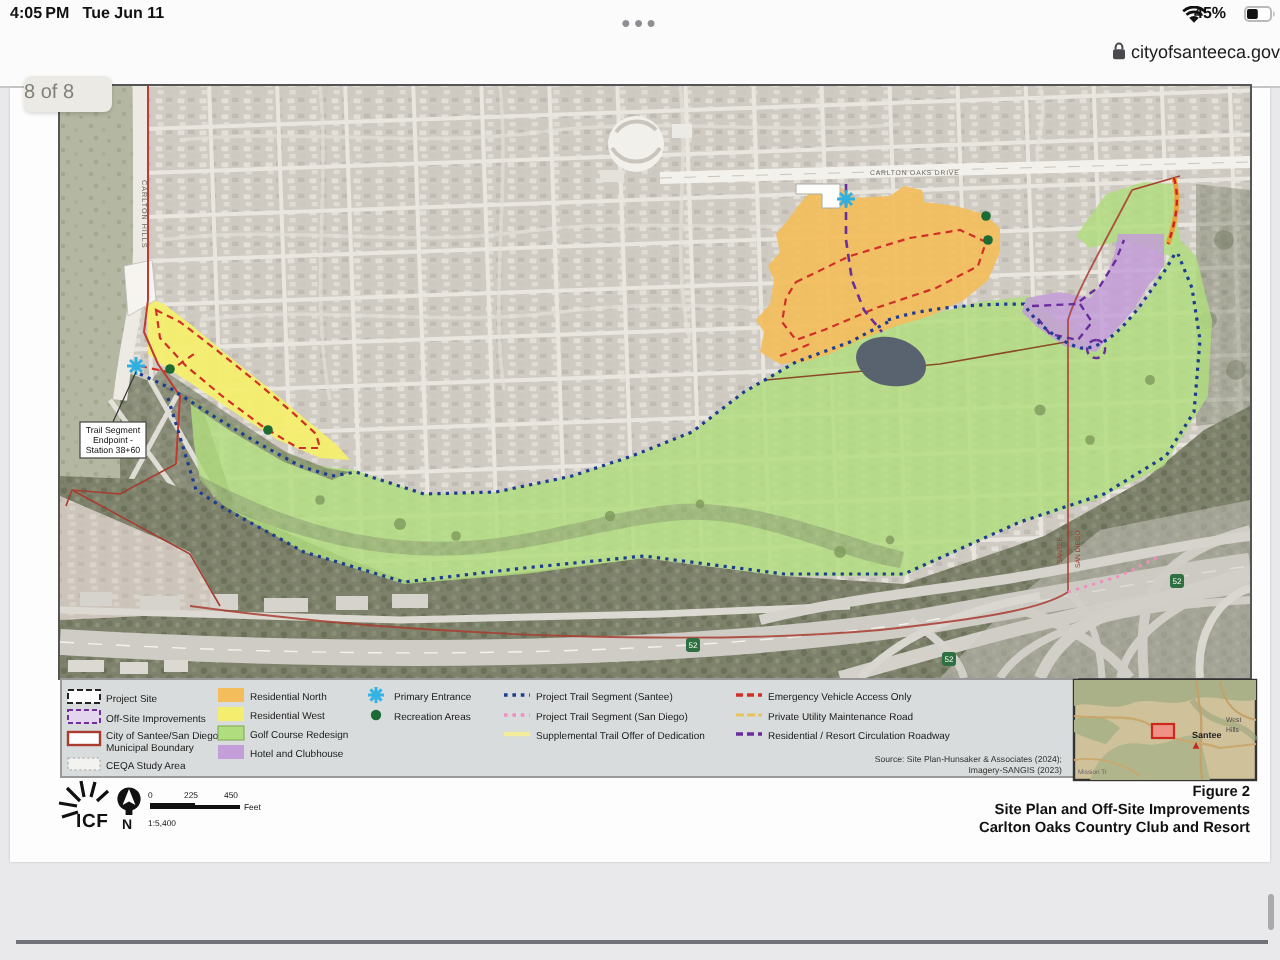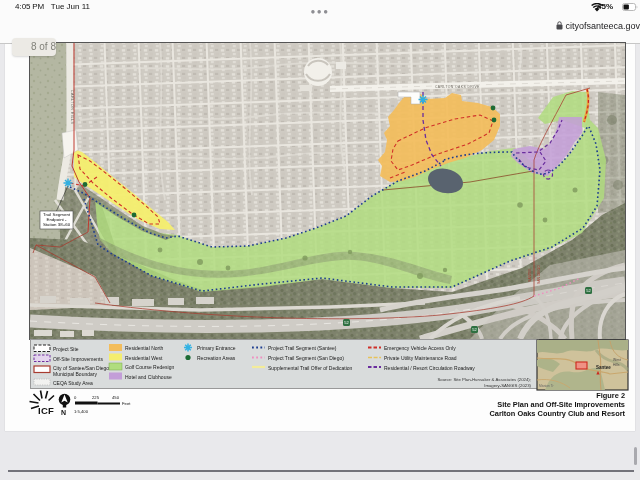--- a/index.html
+++ b/index.html
@@ -4,21 +4,21 @@
 <style>
 html,body{margin:0;padding:0;}
 body{width:640px;height:480px;background:#e9e9ec;font-family:"Liberation Sans",sans-serif;position:relative;overflow:hidden;}
 .abs{position:absolute;}
 </style>
 </head>
 <body>
 
 <div class="abs" style="left:0;top:0;width:640px;height:43px;background:#fbfbfb;border-bottom:1px solid #c8c8c8;"></div>
 
-<div class="abs" style="left:15px;top:2px;font-size:8px;font-weight:400;color:#111;">4:05 PM&nbsp;&nbsp;&nbsp;Tue Jun 11</div>
+<div class="abs" style="left:5px;top:2px;font-size:8px;font-weight:700;color:#111;">4:05 PM&nbsp;&nbsp;&nbsp;Tue Jun 11</div>
 
 <svg class="abs" style="left:591px;top:3px;" width="12" height="9" viewBox="0 0 12 9">
 <path d="M6 8.4 L3.6 5.9 A3.6 3.6 0 0 1 8.4 5.9 Z" fill="#111"></path>
 <path d="M2.2 4.4 A5.6 5.6 0 0 1 9.8 4.4" fill="none" stroke="#111" stroke-width="1.4"></path>
 <path d="M0.6 2.6 A8 8 0 0 1 11.4 2.6" fill="none" stroke="#111" stroke-width="1.4"></path>
 </svg>
 
 <div class="abs" style="left:597px;top:2px;font-size:8px;font-weight:600;color:#111;">45%</div>
 
 <svg class="abs" style="left:622px;top:3px;" width="16" height="8" viewBox="0 0 16 8">
@@ -238,21 +238,21 @@
 
 <path d="M56,212 L68,186" fill="none" stroke="#333" stroke-width="0.6"></path>
 <rect x="40" y="211" width="33" height="18" fill="#fff" stroke="#444" stroke-width="0.6"></rect>
 <text x="56.5" y="216.3" font-size="4.4" text-anchor="middle" fill="#111">Trail Segment</text>
 <text x="56.5" y="221.3" font-size="4.4" text-anchor="middle" fill="#111">Endpoint -</text>
 <text x="56.5" y="226.3" font-size="4.4" text-anchor="middle" fill="#111">Station 38+60</text>
 
 <text x="71" y="90" font-size="3.6" fill="#6b675f" transform="rotate(90 71 90)" letter-spacing="0.5">CARLTON HILLS</text>
 </svg>
 
-<div class="abs" style="left:12px;top:38px;width:44px;height:18px;background:#eceae5;border-radius:4px;box-shadow:0 1px 2px rgba(0,0,0,0.15);color:#82827a;font-size:10px;text-align:right;line-height:17px;">8 of 8</div>
+<div class="abs" style="left:12px;top:38px;width:44px;height:18px;background:#eceae5;border-radius:4px;box-shadow:0 1px 2px rgba(0,0,0,0.15);color:#82827a;font-size:10px;text-align:left;line-height:17px;">8 of 8</div>
 
 <div class="abs" style="left:30px;top:339px;width:507px;height:48px;background:#d9dcdc;border:0.5px solid #999;"></div>
 
 <svg class="abs" style="left:0;top:339px;" width="640" height="92" viewBox="0 339 640 92">
 <g font-family="Liberation Sans, sans-serif" fill="#1a1a1a">
 
 <rect x="34" y="345" width="16" height="6.5" fill="#fff" stroke="#222" stroke-width="1" stroke-dasharray="3 1.5"></rect>
 <text x="53" y="351" font-size="5">Project Site</text>
 
 <rect x="34" y="355" width="16" height="6.5" fill="#e4d5ee" stroke="#7030a0" stroke-width="1" stroke-dasharray="2.5 1.5"></rect>

